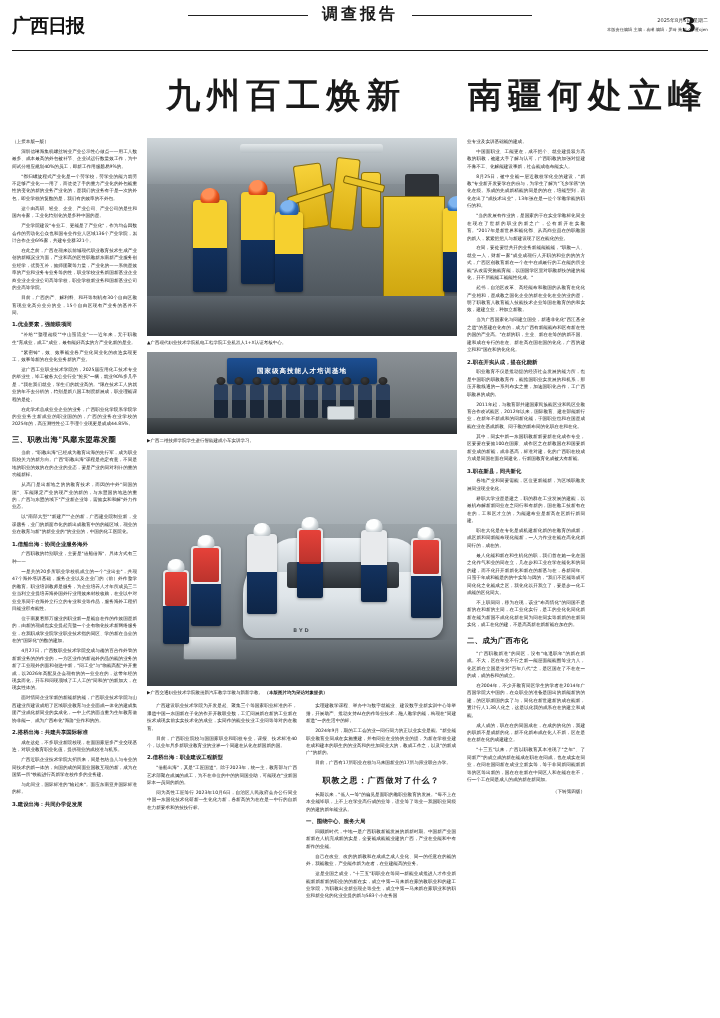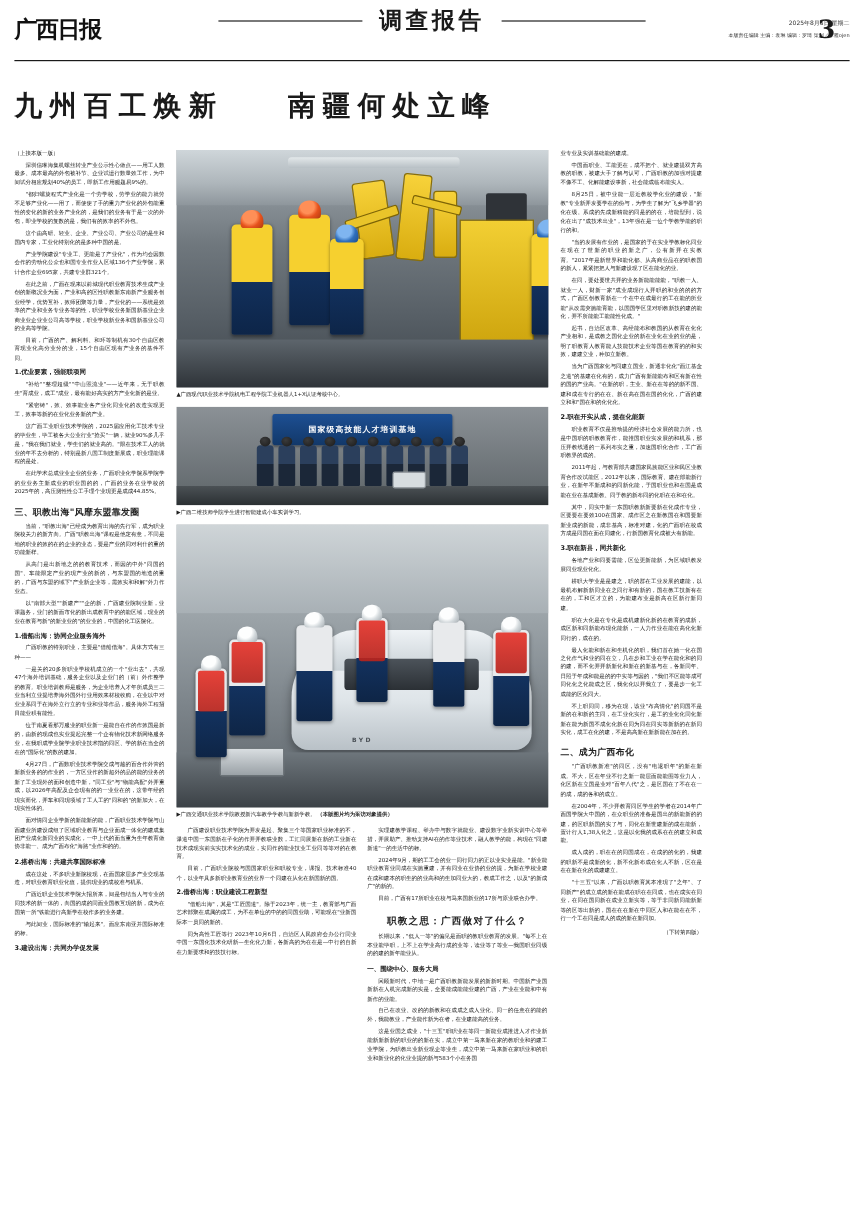--- a/index.html
+++ b/index.html
@@ -44,21 +44,21 @@
   }
   .masthead-center {
     position: absolute;
     left: 0; right: 0;
     top: 4px;
     text-align: center;
     pointer-events: none;
   }
   .section-title {
     font-family: "DejaVu Serif", "Liberation Serif", serif;
-    font-size: 19px;
+    font-size: 16px;
     font-weight: bold;
     letter-spacing: 3px;
     display: inline-block;
     position: relative;
     padding: 0 10px;
   }
   .section-title::before,
   .section-title::after {
     content: "";
     position: absolute;
@@ -91,24 +91,24 @@
     line-height: 1;
   }
   .rule {
     height: 1px;
     background: #1a1a1a;
     margin-top: 2px;
   }
 
   
   .headline {
-    text-align: left;
+    text-align: right;
     font-family: "DejaVu Serif", "Liberation Serif", serif;
     font-weight: bold;
-    font-size: 23px;
+    font-size: 34px;
     letter-spacing: 6px;
     padding: 24px 0 22px;
     line-height: 1.2;
   }
   .headline .gap { display: inline-block; width: 26px; }
 
   
   .body-grid {
     display: flex;
     gap: 10px;
@@ -150,21 +150,21 @@
     font-size: 8px;
     font-weight: bold;
     margin: 7px 0 4px;
     letter-spacing: 1px;
   }
 
   
   .photo {
     position: relative;
     overflow: hidden;
-    background: #e5e5e5;
+    background: #fdba74;
   }
   .caption {
     font-size: 4.5px;
     line-height: 1.6;
     margin: 3px 0 6px;
     text-align: justify;
     color: #222;
   }
   .caption-note {
     font-weight: bold;

